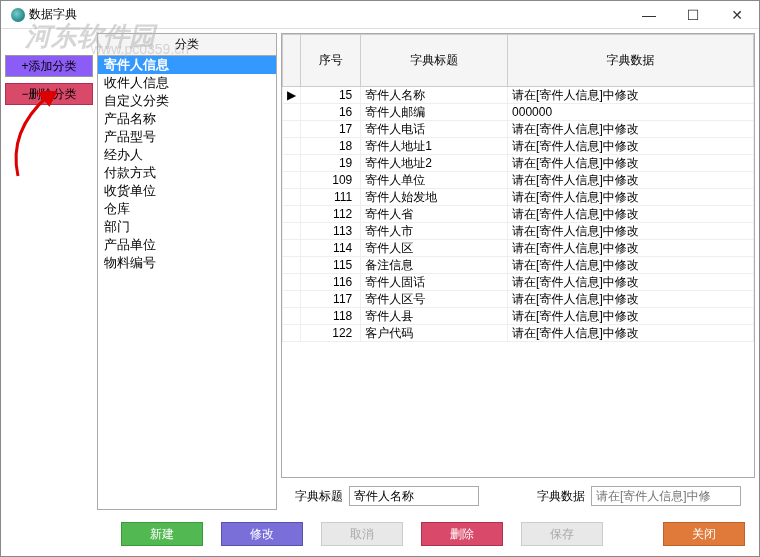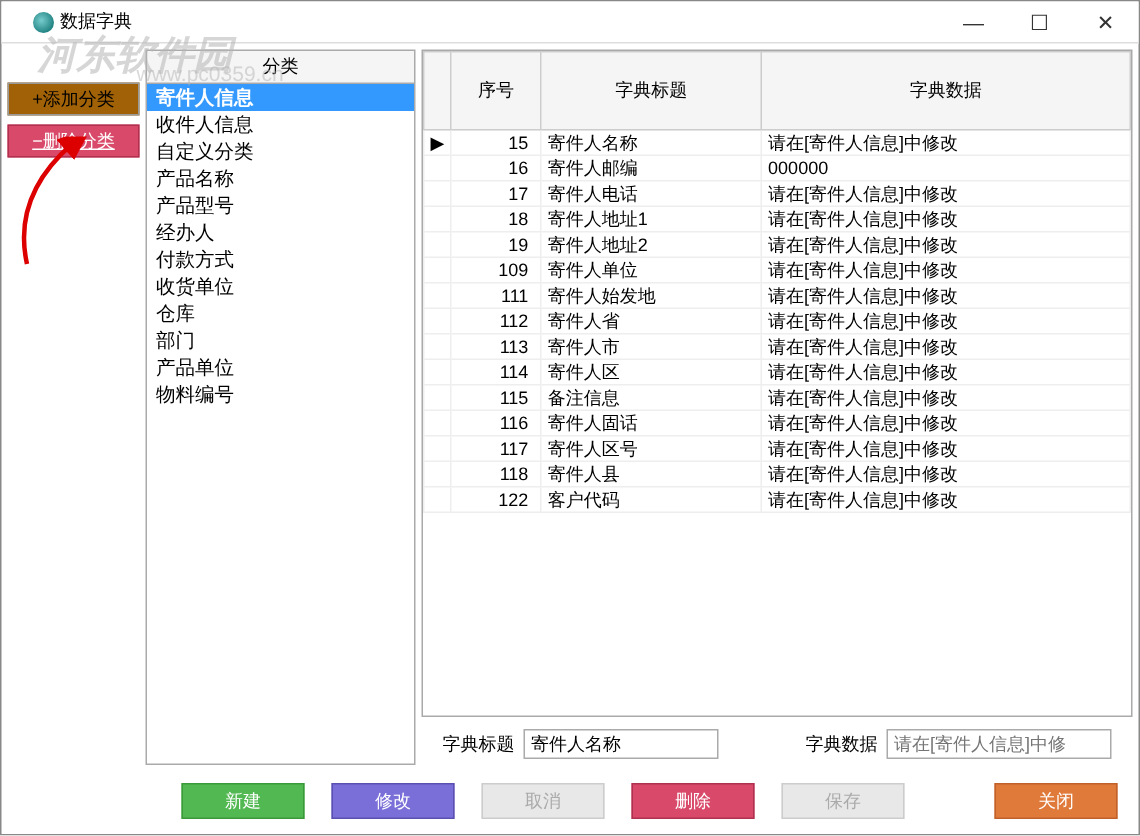--- a/index.html
+++ b/index.html
@@ -1,29 +1,29 @@
 <!DOCTYPE html>
 <html><head>
 <meta charset="utf-8">
 <style>
 * { box-sizing: border-box; margin: 0; padding: 0; }
 body { font-family: "Microsoft YaHei", SimSun, sans-serif; font-size: 12px; background: #fff; }
 .window { width: 760px; height: 557px; border: 1px solid #888; background: #fff; display: flex; flex-direction: column; position: relative; }
-.titlebar { height: 28px; display: flex; align-items: center; justify-content: space-between; border-bottom: 1px solid #ddd; background: #fff; padding-left: 21px; }
+.titlebar { height: 28px; display: flex; align-items: center; justify-content: space-between; border-bottom: 1px solid #ddd; background: #fff; padding-left: 10px; }
 .titlebar .title { display: flex; align-items: center; gap: 4px; }
 .titlebar .app-icon { width: 14px; height: 14px; border-radius: 50%; background: radial-gradient(circle at 40% 40%, #7cc, #066); }
 .win-controls { display: flex; }
 .win-btn { width: 44px; height: 28px; display: flex; align-items: center; justify-content: center; font-size: 14px; color: #333; }
 .watermark { position: absolute; top: 18px; left: 24px; font-size: 26px; font-weight: bold; color: rgba(180,180,180,0.55); font-style: italic; pointer-events: none; z-index: 10; }
 .watermark-url { position: absolute; top: 40px; left: 90px; font-size: 14px; color: rgba(180,180,180,0.5); pointer-events: none; z-index: 10; }
 .content { flex: 1; display: flex; padding: 4px; gap: 4px; min-height: 0; }
 .left-panel { width: 88px; display: flex; flex-direction: column; gap: 6px; padding-top: 22px; }
 .side-btn { height: 22px; border: 1px solid #999; font-size: 12px; display: flex; align-items: center; justify-content: center; cursor: pointer; }
-.side-btn.add { background: #a16207; }
-.side-btn.delete { background: #d94a6a; color: #ffffff; border-color: #b03050; text-decoration: underline; }
+.side-btn.add { background: #8b5cf6; }
+.side-btn.delete { background: #d94a6a; color: #000000; border-color: #b03050; }
 .category-panel { width: 180px; border: 1px solid #aaa; display: flex; flex-direction: column; }
 .cat-header { height: 22px; border-bottom: 1px solid #aaa; background: #f5f5f5; display: flex; align-items: center; justify-content: center; font-size: 12px; }
 .cat-list { flex: 1; overflow: auto; }
 .cat-item { padding: 1px 6px; font-size: 13px; cursor: default; line-height: 16px; }
 .cat-item.selected { background: #3399ff; color: #fff; font-weight: bold; }
 .right-panel { flex: 1; display: flex; flex-direction: column; min-width: 0; }
 .table-wrap { flex: 1; border: 1px solid #aaa; overflow: auto; position: relative; }
 table { width: 100%; border-collapse: collapse; font-size: 12px; }
 th { background: #f5f5f5; border: 1px solid #ccc; padding: 17px 4px; font-weight: normal; text-align: center; }
 th:nth-child(1){width:18px;}

